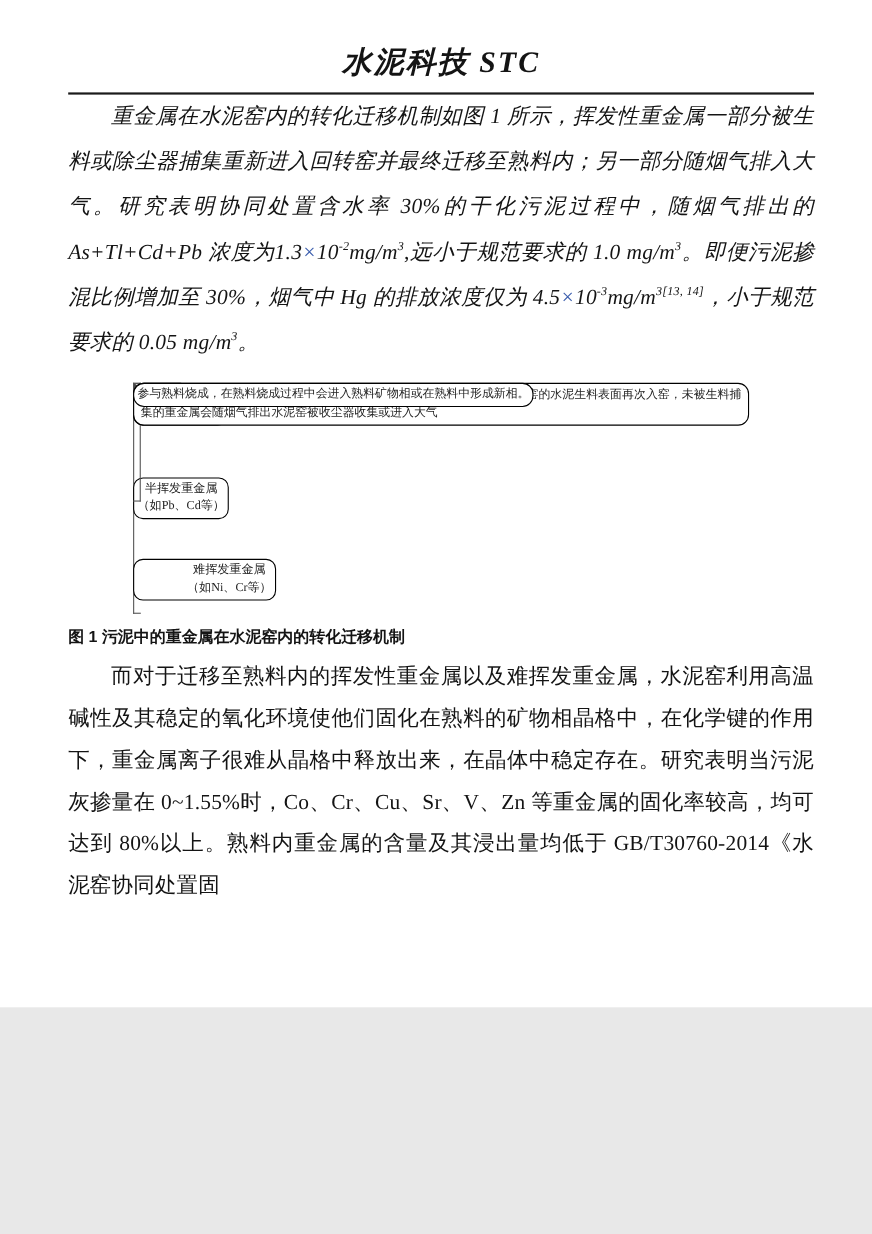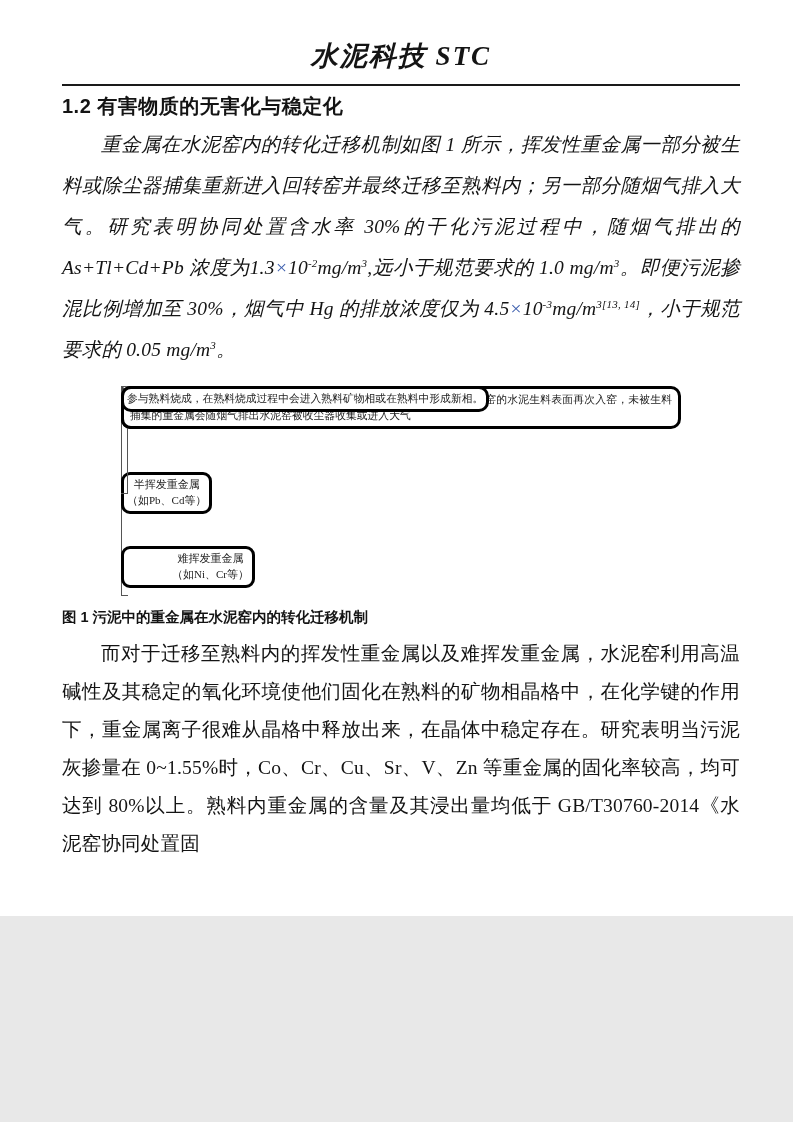--- a/index.html
+++ b/index.html
@@ -27,21 +27,21 @@
     font-size:20px;font-weight:bold;line-height:32px;margin:4px 0 2px;
     font-family:"Liberation Sans","DejaVu Sans",sans-serif;letter-spacing:0.5px;
   }
   
   .diagram{
     position:relative;width:560px;height:214px;margin:16px auto 2px;
     font-size:11px;color:#222;
     font-family:"Liberation Serif","DejaVu Serif",serif;
   }
   .dg-box{
-    position:absolute;box-sizing:border-box;border:3px solid #000000;
+    position:absolute;box-sizing:border-box;border:1px solid #000000;
     border-radius:9px;background:#fff;display:flex;flex-direction:column;
     align-items:center;justify-content:center;text-align:center;
     line-height:1.45;padding:2px 3px;
   }
   .dg-box.left-src{left:0;top:80;width:52;height:46;}
   .dg-box.cat{left:140;width:84;height:38;}
   .dg-box.outcome{border-radius:10px;}
   .dg-label{position:absolute;left:46;top:80;width:84;text-align:center;font-size:11px;}
   .dg-hline{position:absolute;left:52;top:103;width:74;height:1px;background:#444;}
   .dg-arrowhead{
@@ -75,21 +75,20 @@
 </head>
 <body>
 
 <div class="page">
   <div class="content">
 
     <div class="journal-title">水泥科技 STC</div>
     <div class="header-rule"></div>
 
 
-    <div class="section-heading">1.2 有害物质的无害化与稳定化</div>
 
     <div class="para-slot para indent wide"><span>重金属在水泥窑内的转化迁移机制如图 1 所示，挥发性重金属一部分被生料或除尘器捕集重新进入回转窑并最终迁移至熟料内；另一部分随烟气排入大气。研究表明协同处置含水率 30%的干化污泥过程中，随烟气排出的 As+Tl+Cd+Pb 浓度为1.3</span><span class="mult">×</span><span>10</span><sup>-2</sup><span>mg/m</span><sup>3</sup><span>,远小于规范要求的 1.0 mg/m</span><sup>3</sup><span>。即便污泥掺混比例增加至 30%，烟气中 Hg 的排放浓度仅为 4.5</span><span class="mult">×</span><span>10</span><sup>-3</sup><span>mg/m</span><sup>3[13, 14]</sup><span>，小于规范要求的 0.05 mg/m</span><sup>3</sup><span>。</span></div>
 
     <div class="diagram">
       <div class="dg-box left-src">
         <span>污泥中的</span>
         <span>重金属</span>
       </div>
       <div class="dg-label">窑内煅烧</div>
       <div class="dg-hline"></div>

